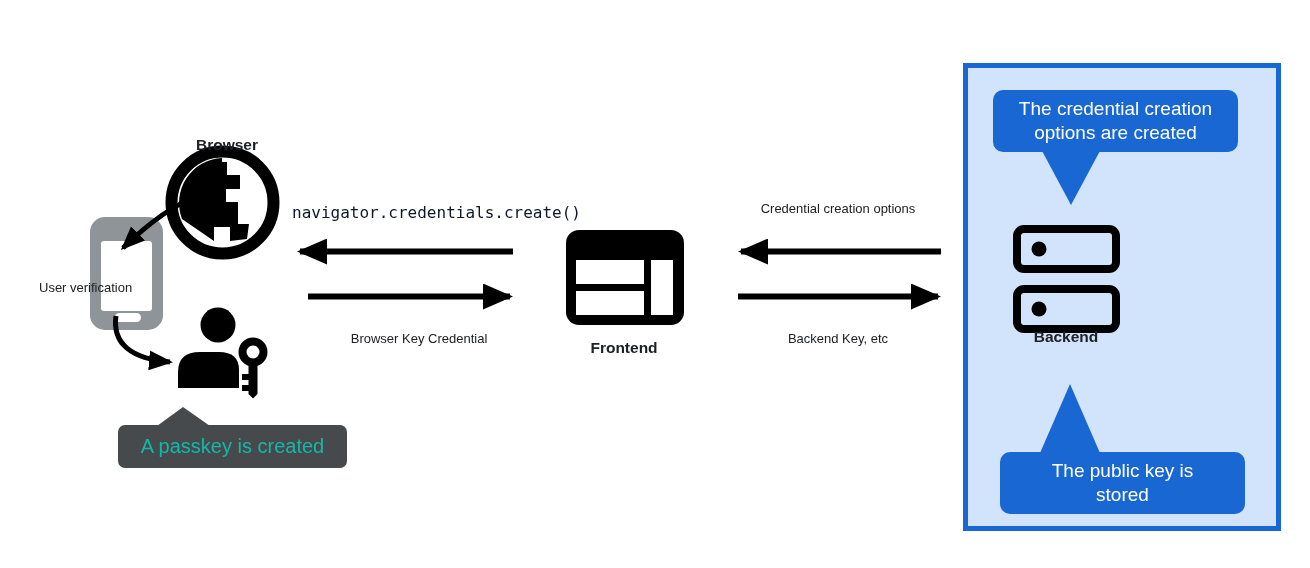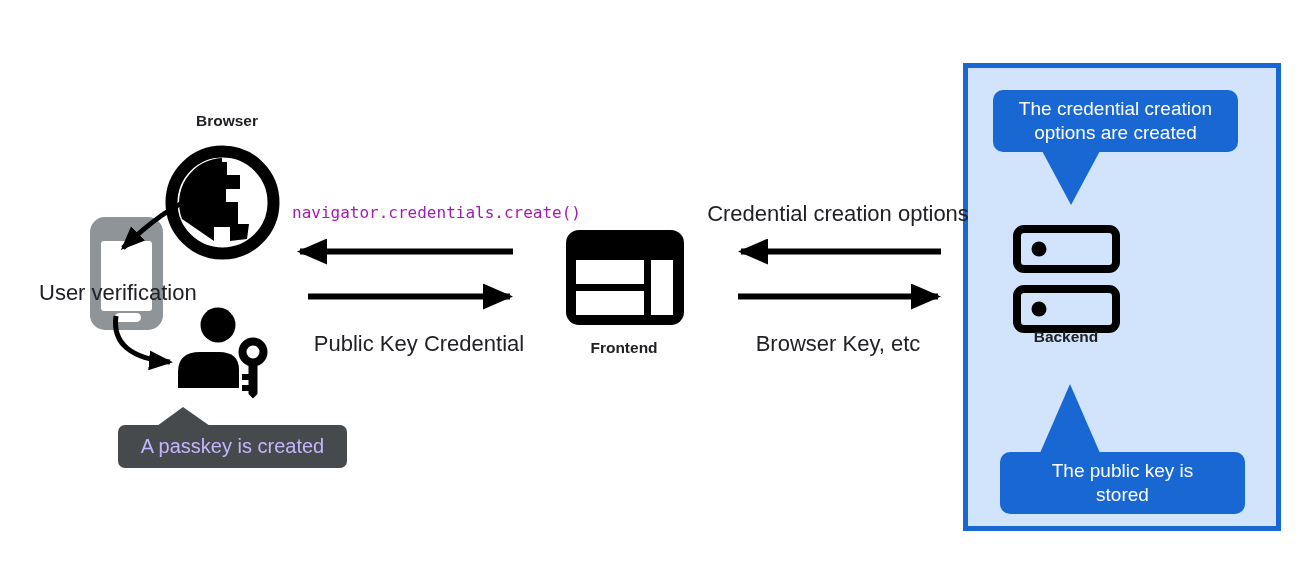--- a/index.html
+++ b/index.html
@@ -9,24 +9,24 @@
     --tooltip-gray:#474a4d;
     --phone-gray:#8f9499;
     --ink:#202124;
   }
   html,body{margin:0;padding:0;background:#fff;}
   #canvas{
     position:relative;width:1310px;height:568px;background:#fff;overflow:hidden;
     font-family:"Liberation Sans","DejaVu Sans",sans-serif;color:var(--ink);
   }
   .abs{position:absolute;}
-  .lbl{position:absolute;white-space:nowrap;font-size:22px;color:var(--ink);}
+  .lbl{position:absolute;white-space:nowrap;font-size:13px;color:var(--ink);}
   .lbl.center{transform:translateX(-50%);}
   .lbl.bold{font-weight:700;font-size:15.5px;}
-  .mono{font-family:"DejaVu Sans Mono","Liberation Mono",monospace;font-size:16px;color:#a21caf;}
+  .mono{font-family:"DejaVu Sans Mono","Liberation Mono",monospace;font-size:16px;color:#0f172a;}
   #backend-panel{
     left:963px;top:63px;width:318px;height:468px;box-sizing:border-box;
     background:var(--panel-bg);border:5px solid var(--panel-border);
   }
   .bubble{
     position:absolute;width:245px;height:62px;box-sizing:border-box;
     background:var(--blue);border-radius:10px;color:#fff;
     display:flex;align-items:center;justify-content:center;text-align:center;
     font-size:19px;line-height:1.25;z-index:3;
   }
@@ -38,21 +38,21 @@
     border-left:30px solid transparent;border-right:30px solid transparent;
     border-top:56px solid var(--blue);
   }
   #bottom-bubble-tail{
     left:1040px;top:384px;
     border-left:30px solid transparent;border-right:30px solid transparent;
     border-bottom:69px solid var(--blue);
   }
   #passkey-tooltip{
     position:absolute;left:118px;top:425px;width:229px;height:43px;
-    background:var(--tooltip-gray);border-radius:7px;color:#c4b5fd;
+    background:var(--tooltip-gray);border-radius:7px;color:#14b8a6;
     display:flex;align-items:center;justify-content:center;
     font-size:20px;z-index:3;
   }
   #passkey-tooltip-tail{
     left:157px;top:407px;
     border-left:26px solid transparent;border-right:27px solid transparent;
     border-bottom:19px solid var(--tooltip-gray);
   }
   svg#shapes{position:absolute;left:0;top:0;z-index:1;}
   .ink{fill:#000;}
@@ -145,29 +145,29 @@
   <div class="tail" id="bottom-bubble-tail"></div>
   <div class="bubble" id="bottom-bubble">
     <span>The public key is stored</span>
   </div>
 
   <div class="tail" id="passkey-tooltip-tail"></div>
   <div id="passkey-tooltip">
     <span>A passkey is created</span>
   </div>
 
-  <div class="lbl bold center txt-layer" style="left:227px;top:112px;">Browser</div>
+  <div class="lbl bold center txt-layer" style="left:227px;top:136px;">Browser</div>
 
   <div class="lbl txt-layer" style="left:39px;top:280px;">User verification</div>
 
   <div class="lbl mono txt-layer" style="left:292px;top:203px;">navigator.credentials.create()</div>
 
-  <div class="lbl center txt-layer" style="left:419px;top:331px;">Public Key Credential</div>
+  <div class="lbl center txt-layer" style="left:419px;top:331px;">Browser Key Credential</div>
 
   <div class="lbl bold center txt-layer" style="left:624px;top:339px;">Frontend</div>
 
   <div class="lbl center txt-layer" style="left:838px;top:201px;">Credential creation options</div>
 
-  <div class="lbl center txt-layer" style="left:838px;top:331px;">Browser Key, etc</div>
+  <div class="lbl center txt-layer" style="left:838px;top:331px;">Backend Key, etc</div>
 
   <div class="lbl bold center txt-layer" style="left:1066px;top:328px;">Backend</div>
 
 </div>
 
 </body></html>

